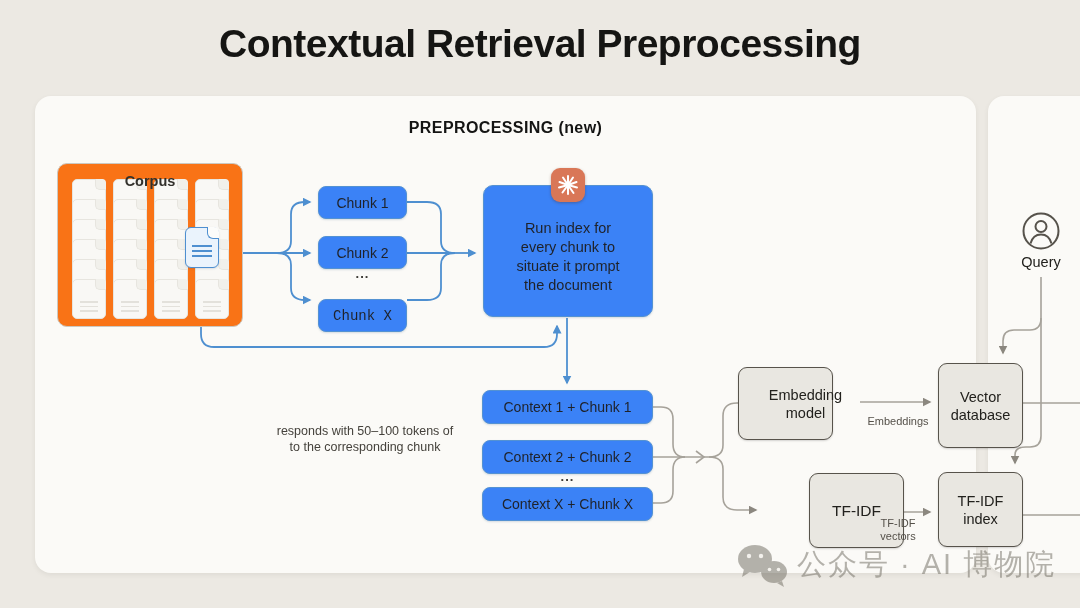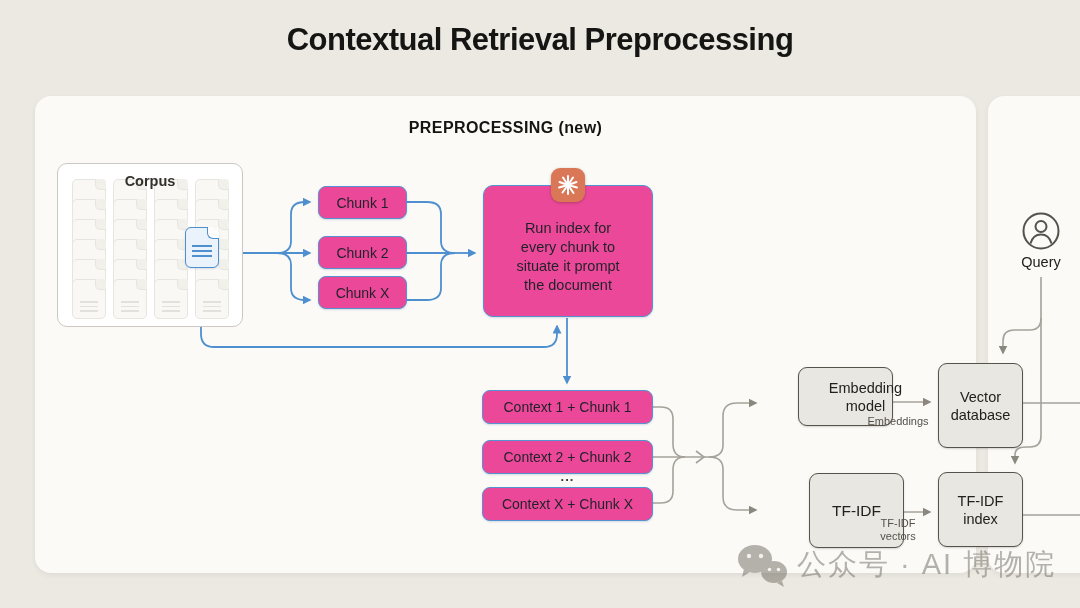--- a/index.html
+++ b/index.html
@@ -6,37 +6,37 @@
   body{
     width:1080px;height:608px;overflow:hidden;position:relative;
     background:#ECE9E3;
     font-family:"Liberation Sans","DejaVu Sans",sans-serif;
     -webkit-font-smoothing:antialiased;
   }
   .abs{position:absolute;}
   
   .title{
     left:0;top:22px;width:1080px;text-align:center;
-    font-size:31px;font-weight:800;letter-spacing:-0.5px;color:#151513;
+    font-size:39px;font-weight:800;letter-spacing:-0.5px;color:#151513;
   }
   
   .panel{
     background:#FBFAF7;border-radius:16px;
     box-shadow:0 2px 5px rgba(70,62,50,0.08);
   }
   #main-panel{left:35px;top:96px;width:941px;height:477px;}
   #right-panel{left:988px;top:96px;width:120px;height:477px;}
   .panel-heading{
     left:35px;top:119px;width:941px;text-align:center;
     font-size:16px;font-weight:bold;letter-spacing:0.4px;color:#141413;z-index:3;
   }
   
   #corpus-box{
     left:57px;top:163px;width:184px;height:162px;
-    background:#ffffff;border:1.5px solid #CBC8C1;border-radius:10px;z-index:3;
+    background:#f97316;border:1.5px solid #CBC8C1;border-radius:10px;z-index:3;
   }
   .corpus-label{
     position:absolute;left:0;top:9px;width:100%;text-align:center;
     font-size:14.5px;font-weight:bold;color:#33312C;z-index:6;
   }
   .stacks{position:absolute;left:14px;top:15px;right:13px;display:flex;justify-content:space-between;z-index:1;}
   .stack{width:34px;}
   .doc{
     width:34px;height:40px;position:relative;
     background:#F9F8F5;border:1px solid #E7E5DF;border-radius:5px;
@@ -61,27 +61,27 @@
     content:"";position:absolute;top:-1px;right:-1px;width:11px;height:11px;
     background:#FCFCFA;border-left:1.8px solid #4E8FD0;border-bottom:1.8px solid #4E8FD0;
     border-radius:0 5px 0 6px;
   }
   #blue-doc .doc-lines{
     position:absolute;left:6px;right:6px;top:17px;height:12px;
     background:repeating-linear-gradient(to bottom,#4E8FD0 0 1.6px,transparent 1.6px 5px);
   }
   
   .bluebox{
-    background:#ec4899;border:1.5px solid #5492D2;border-radius:8px;
+    background:#3b82f6;border:1.5px solid #5492D2;border-radius:8px;
     box-sizing:border-box;display:flex;align-items:center;justify-content:center;
     font-size:14px;color:#1F2229;z-index:4;
     box-shadow:0 1px 2px rgba(40,80,120,0.18);
   }
   .chunk{left:318px;width:89px;height:33px;}
-  #chunk-1{top:186px;} #chunk-2{top:236px;} #chunk-x{top:276px;}
+  #chunk-1{top:186px;} #chunk-2{top:236px;} #chunk-x{top:299px;font-family:Liberation Mono, monospace;}
   .ctx{left:482px;width:171px;height:34px;}
   #ctx-1{top:390px;} #ctx-2{top:440px;} #ctx-x{top:487px;}
   .ellipsis{
     text-align:center;font-size:13px;font-weight:bold;letter-spacing:1px;color:#3A3833;z-index:4;
   }
   #chunk-ellipsis{left:318px;width:89px;top:266px;}
   #ctx-ellipsis{left:482px;width:171px;top:469px;}
   #prompt-box{
     left:483px;top:185px;width:170px;height:132px;border-radius:10px;
     flex-direction:column;padding-top:12px;line-height:19px;font-size:14.5px;
@@ -97,21 +97,21 @@
     left:256px;top:424px;width:218px;text-align:center;
     font-size:12.5px;line-height:15.5px;color:#45423C;z-index:3;
   }
   
   .graybox{
     background:#E9E7E1;border:1.5px solid #57534B;border-radius:9px;
     box-sizing:border-box;display:flex;align-items:center;justify-content:center;
     text-align:center;font-size:14.5px;line-height:18px;color:#22211D;z-index:4;
     box-shadow:0 1px 2px rgba(0,0,0,0.16);
   }
-  #embedding-model{left:798px;top:367px;width:95px;height:59px;padding-left:40px;}
+  #embedding-model{left:738px;top:367px;width:95px;height:73px;padding-left:40px;}
   #vector-database{left:938px;top:363px;width:85px;height:85px;}
   #tfidf{left:765px;top:473px;width:95px;height:75px;font-size:15.5px;margin-left:44px;}
   #tfidf-index{left:938px;top:472px;width:85px;height:75px;}
   .flow-label{
     font-size:11px;color:#55514A;text-align:center;line-height:13px;z-index:4;
   }
   #embeddings-label{left:860px;top:415px;width:76px;}
   #tfidf-vectors-label{left:864px;top:517px;width:68px;}
   
   #query-icon{left:1020px;top:210px;width:42px;height:42px;z-index:4;}
@@ -249,20 +249,22 @@
     </g>
   </svg>
 </div>
 
 <div class="abs bluebox ctx" id="ctx-1">Context 1 + Chunk 1</div>
 <div class="abs bluebox ctx" id="ctx-2">Context 2 + Chunk 2</div>
 <div class="abs ellipsis" id="ctx-ellipsis">...</div>
 <div class="abs bluebox ctx" id="ctx-x">Context X + Chunk X</div>
 
 <div class="abs" id="annotation">
+  <div>responds with 50–100 tokens of</div>
+  <div>to the corresponding chunk</div>
 </div>
 
 <div class="abs graybox" id="embedding-model">
   <span style="width:82px;">Embedding model</span>
 </div>
 <div class="abs flow-label" id="embeddings-label">Embeddings</div>
 <div class="abs graybox" id="vector-database">
   <span style="width:70px;">Vector database</span>
 </div>
 <div class="abs graybox" id="tfidf">TF-IDF</div>

